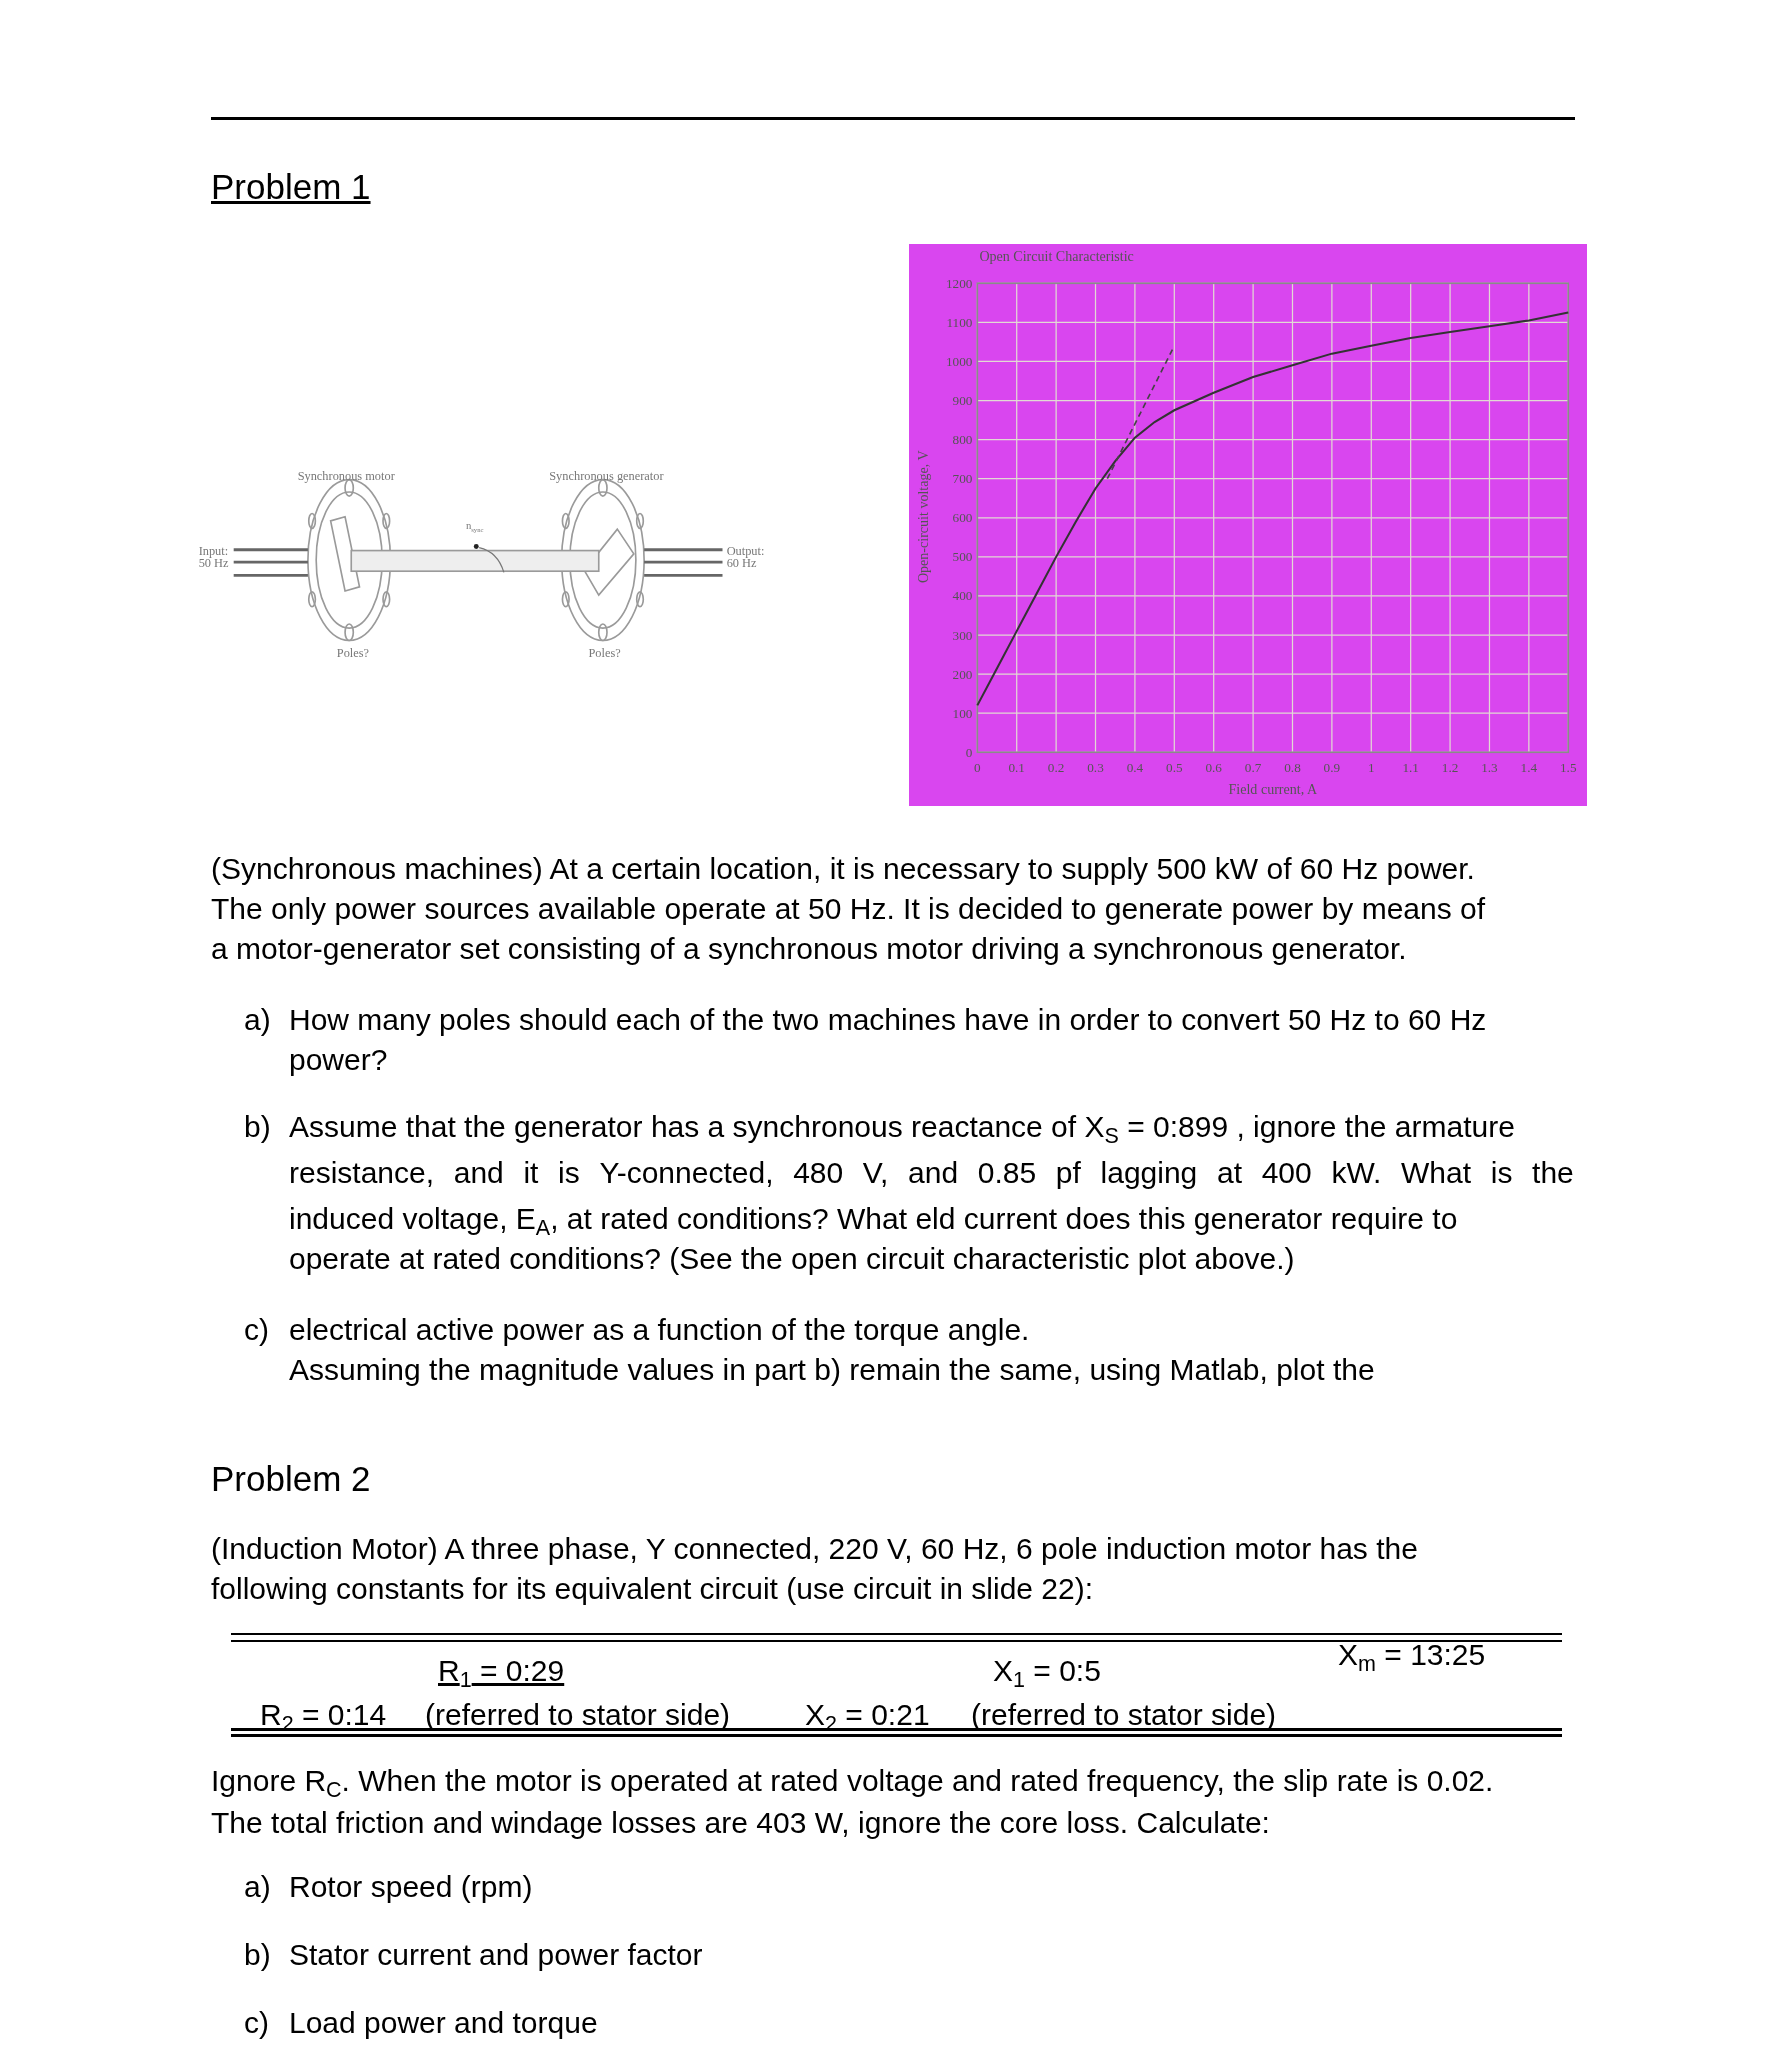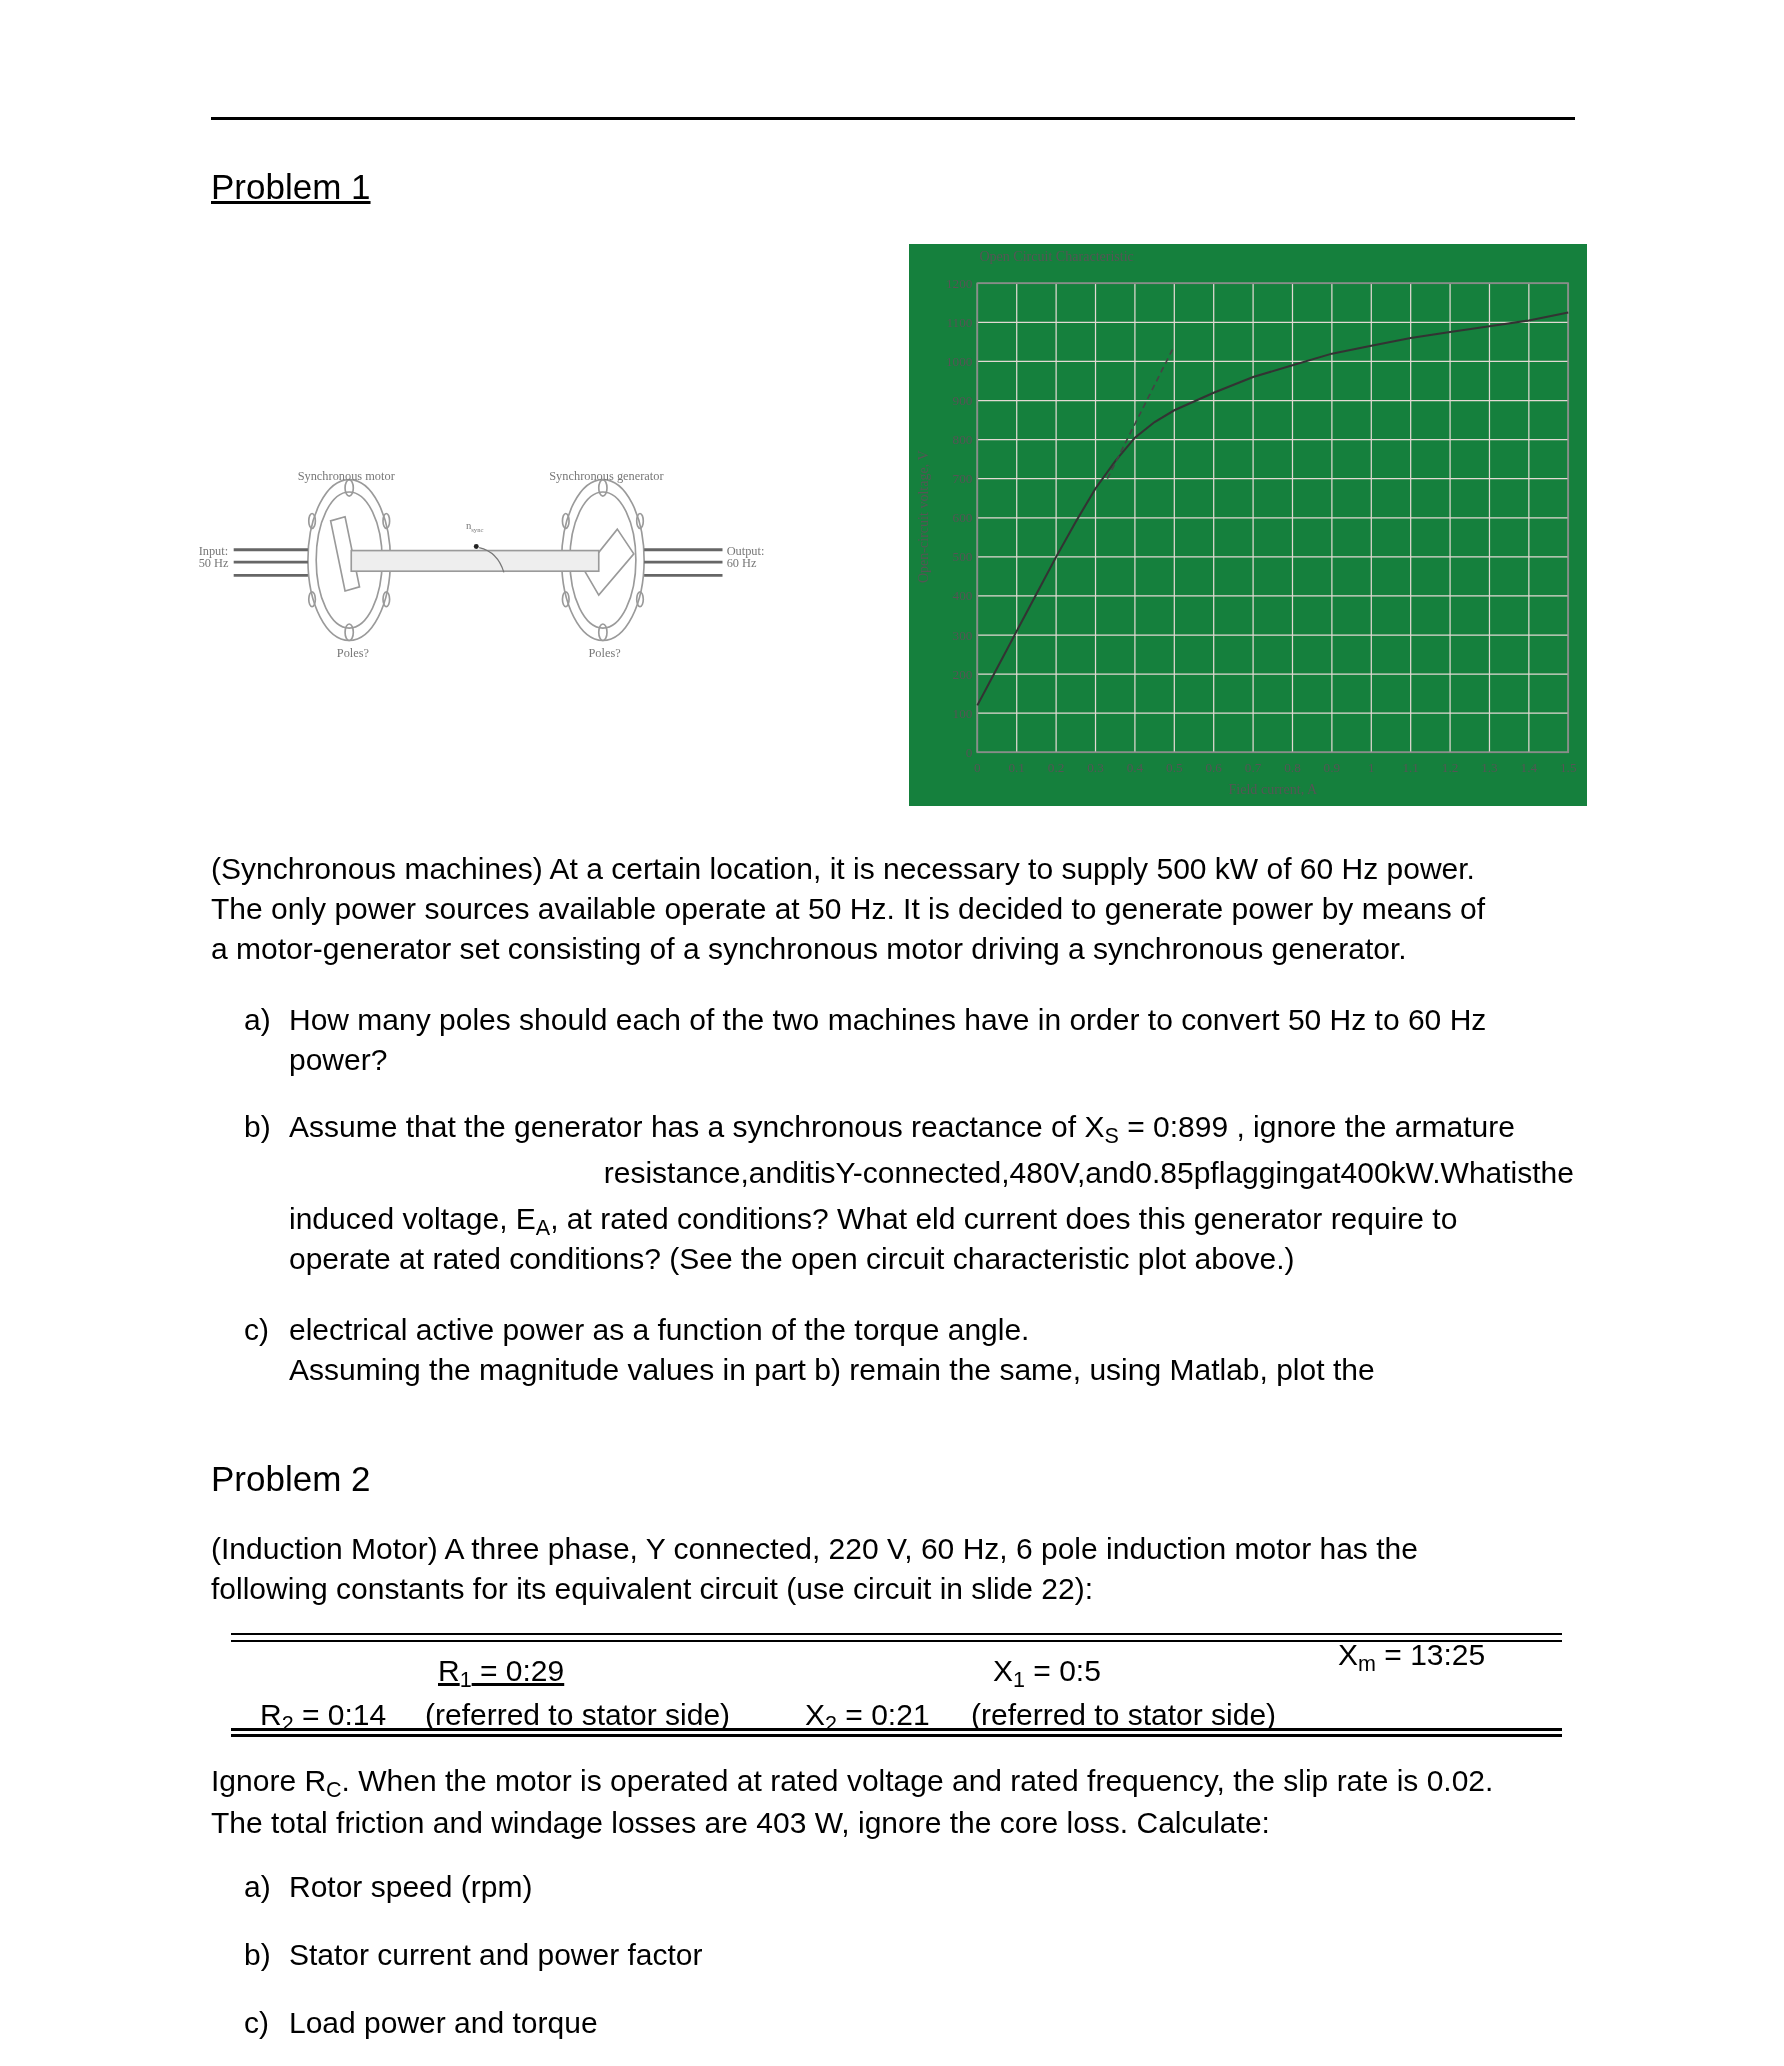--- a/index.html
+++ b/index.html
@@ -3,21 +3,21 @@
 <meta charset="utf-8">
 <style>
   html, body { margin: 0; padding: 0; background: #ffffff; }
   body { width: 1784px; height: 2309px; position: relative; overflow: hidden;
          font-family: "Liberation Sans", sans-serif; color: #000; }
   .abs { position: absolute; }
   .rule { position: absolute; background: #000; }
   .heading { position: absolute; font-size: 35px; line-height: 1; white-space: nowrap; }
   .para { position: absolute; font-size: 30px; line-height: 40px; }
   .para .line { display: block; white-space: nowrap; }
-  .justify-line { display: flex; justify-content: flex-end; white-space: nowrap; }
+  .justify-line { display: flex; justify-content: space-between; white-space: nowrap; }
   .item { position: absolute; font-size: 30px; line-height: 40px; }
   .item .marker { position: absolute; left: 0; top: 0; }
   .item .body { position: absolute; left: 45px; top: 0; }
   .item .body .line { display: block; white-space: nowrap; }
   sub.s { font-size: 21.5px; vertical-align: -5.8px; line-height: 0; }
   .tbl-cell { position: absolute; font-size: 30px; line-height: 1; white-space: nowrap; }
   svg text { font-family: "Liberation Serif", serif; }
 </style>
 </head>
 <body>
@@ -73,21 +73,21 @@
       <text x="20" y="262">50 Hz</text>
       <text x="1300" y="232">Output:</text>
       <text x="1300" y="262">60 Hz</text>
       <text x="355" y="480">Poles?</text>
       <text x="965" y="480">Poles?</text>
       <text x="668" y="170" font-size="26"><tspan>n</tspan><tspan font-size="16" dy="6">sync</tspan></text>
     </g>
   </svg>
 </div>
 
-<div class="abs" style="left:909px; top:244px; width:678px; height:562px; background:#15803d;">
+<div class="abs" style="left:909px; top:244px; width:678px; height:562px; background:#d946ef;">
   <svg id="occ-svg" width="678" height="562" viewBox="0 0 1640 1360">
     <text x="170" y="40" font-size="34" fill="#555">Open Circuit Characteristic</text>
     <g id="occ-grid" stroke="#e2d9d3" stroke-width="3">
         <line x1="165" x2="1595" y1="1230" y2="1230"></line>
         <line x1="165" x2="1595" y1="1135.4166666666667" y2="1135.4166666666667"></line>
         <line x1="165" x2="1595" y1="1040.8333333333333" y2="1040.8333333333333"></line>
         <line x1="165" x2="1595" y1="946.25" y2="946.25"></line>
         <line x1="165" x2="1595" y1="851.6666666666667" y2="851.6666666666667"></line>
         <line x1="165" x2="1595" y1="757.0833333333333" y2="757.0833333333333"></line>
         <line x1="165" x2="1595" y1="662.5" y2="662.5"></line>

